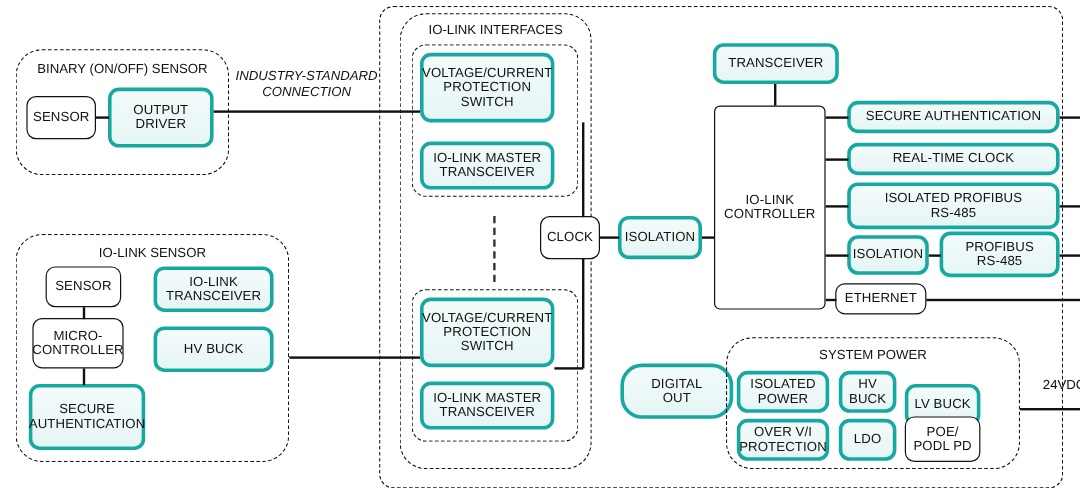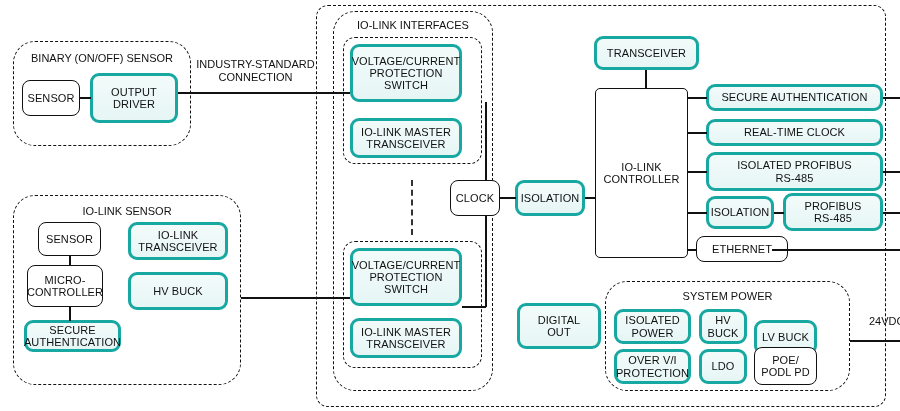--- a/index.html
+++ b/index.html
@@ -56,31 +56,31 @@
   <div class="grp soft abs" style="left:316px;top:5px;width:570px;height:402px;"></div>
 
   <div class="grp round" style="left:13px;top:41px;width:178px;height:105px;"></div>
   <div class="grp-title" style="left:13px;top:52px;width:178px;">BINARY (ON/OFF) SENSOR</div>
   <div class="blk plain" style="left:22px;top:80px;width:58px;height:36px;">SENSOR</div>
   <div class="blk" style="left:90px;top:73px;width:88px;height:50px;white-space:pre-line;">OUTPUT
 DRIVER</div>
 
   <div class="ln h" style="left:80px;top:97px;width:11px;"></div>
 
-  <div class="lbl" style="left:193px;top:58px;width:125px;">INDUSTRY-STANDARD
+  <div class="lbl" style="left:193px;top:58px;width:125px;font-style:italic;">INDUSTRY-STANDARD
 CONNECTION</div>
   <div class="ln h" style="left:178px;top:92px;width:172px;"></div>
 
   <div class="grp round" style="left:13px;top:195px;width:228px;height:190px;"></div>
   <div class="grp-title" style="left:13px;top:205px;width:228px;">IO-LINK SENSOR</div>
 
   <div class="blk plain" style="left:38px;top:222px;width:63px;height:34px;">SENSOR</div>
   <div class="blk plain" style="left:27px;top:265px;width:76px;height:42px;white-space:pre-line;">MICRO-
 CONTROLLER</div>
-  <div class="blk" style="left:24px;top:320px;width:97px;height:32px;white-space:pre-line;">SECURE
+  <div class="blk" style="left:24px;top:320px;width:97px;height:55px;white-space:pre-line;">SECURE
 AUTHENTICATION</div>
   <div class="blk" style="left:128px;top:222px;width:100px;height:38px;white-space:pre-line;">IO-LINK
 TRANSCEIVER</div>
   <div class="blk" style="left:128px;top:272px;width:100px;height:38px;">HV BUCK</div>
 
   <div class="ln v" style="left:69px;top:256px;height:10px;"></div>
   <div class="ln v" style="left:69px;top:307px;height:14px;"></div>
 
   <div class="ln h" style="left:241px;top:297px;width:109px;"></div>
 
@@ -107,21 +107,21 @@
 
   <div class="ln v" style="left:485px;top:102px;height:79px;"></div>
 
   <div class="ln v" style="left:485px;top:215px;height:92px;"></div>
   <div class="ln h" style="left:462px;top:306px;width:24px;"></div>
 
   <div class="blk" style="left:515px;top:180px;width:70px;height:36px;">ISOLATION</div>
   <div class="ln h" style="left:500px;top:197px;width:16px;"></div>
   <div class="ln h" style="left:585px;top:197px;width:11px;"></div>
 
-  <div class="blk" style="left:517px;top:303px;width:84px;height:46px;white-space:pre-line;">DIGITAL
+  <div class="blk" style="left:517px;top:303px;width:94px;height:46px;white-space:pre-line;border-radius:18px;">DIGITAL
 OUT</div>
 
   <div class="blk" style="left:594px;top:36px;width:105px;height:34px;">TRANSCEIVER</div>
   <div class="ln v" style="left:645px;top:70px;height:18px;"></div>
 
   <div class="blk plain sq" style="left:595px;top:88px;width:93px;height:170px;white-space:pre-line;border-radius:5px;">IO-LINK
 CONTROLLER</div>
 
   <div class="blk" style="left:706px;top:84px;width:177px;height:27px;">SECURE AUTHENTICATION</div>
   <div class="ln h" style="left:688px;top:97px;width:19px;"></div>
@@ -135,21 +135,21 @@
   <div class="ln h" style="left:688px;top:171px;width:19px;"></div>
   <div class="ln h" style="left:883px;top:171px;width:17px;"></div>
 
   <div class="blk" style="left:706px;top:196px;width:68px;height:33px;">ISOLATION</div>
   <div class="ln h" style="left:688px;top:212px;width:19px;"></div>
   <div class="blk" style="left:783px;top:193px;width:100px;height:38px;white-space:pre-line;">PROFIBUS
 RS-485</div>
   <div class="ln h" style="left:774px;top:212px;width:10px;"></div>
   <div class="ln h" style="left:883px;top:212px;width:17px;"></div>
 
-  <div class="blk plain" style="left:696px;top:236px;width:92px;height:26px;">ETHERNET</div>
+  <div class="blk plain" style="left:696px;top:236px;width:76px;height:26px;">ETHERNET</div>
   <div class="ln h" style="left:688px;top:249px;width:9px;"></div>
   <div class="ln h" style="left:772px;top:249px;width:128px;"></div>
 
   <div class="grp round" style="left:605px;top:281px;width:245px;height:110px;"></div>
   <div class="grp-title" style="left:605px;top:290px;width:245px;">SYSTEM POWER</div>
 
   <div class="blk" style="left:699px;top:309px;width:48px;height:35px;white-space:pre-line;">HV
 BUCK</div>
   <div class="blk" style="left:614px;top:309px;width:77px;height:35px;white-space:pre-line;">ISOLATED
 POWER</div>

